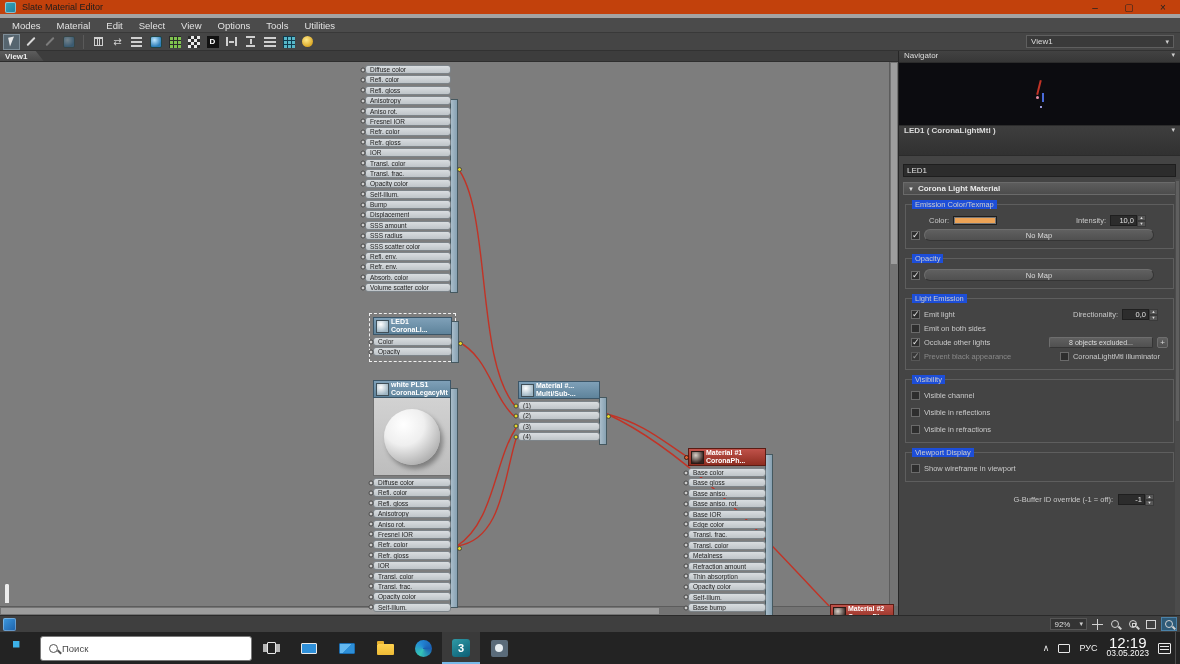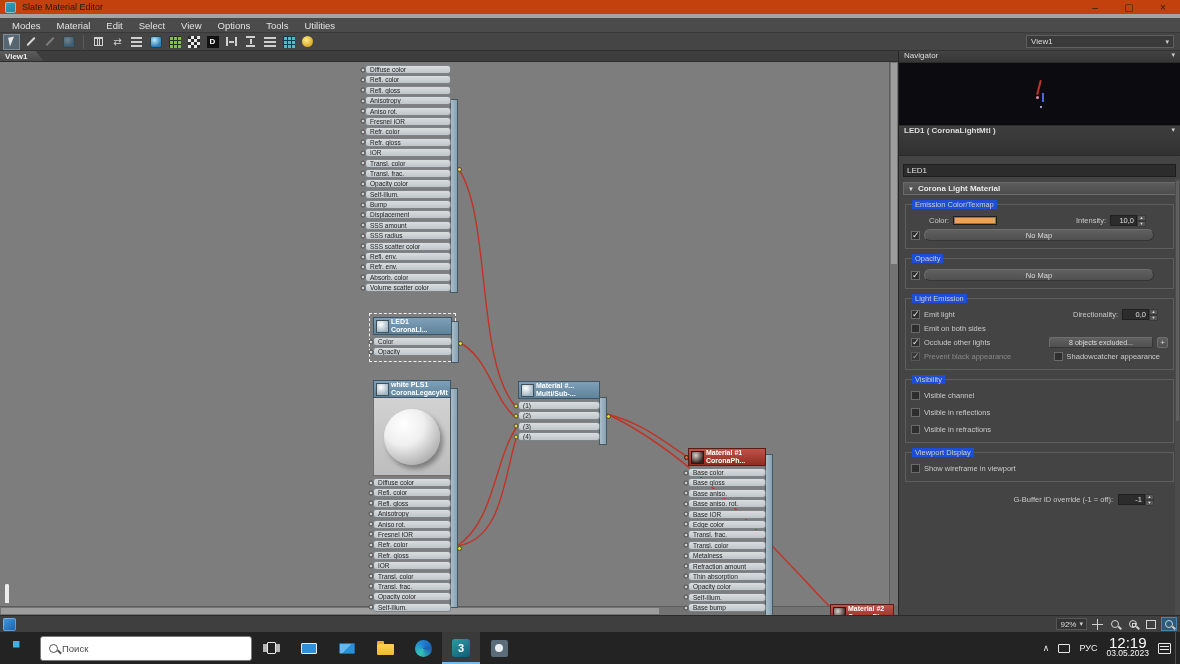--- a/index.html
+++ b/index.html
@@ -114,21 +114,21 @@
   .smallbtn{width:104px;height:11px;background:linear-gradient(#606060,#505050);border:1px solid #6e6e6e;border-bottom-color:#353535;border-right-color:#353535;border-radius:2px;font-size:7px;color:#dcdcdc;}
   .plusbtn{width:11px;height:11px;background:linear-gradient(#606060,#505050);border:1px solid #6e6e6e;border-radius:2px;font-size:8px;color:#dcdcdc;line-height:8px;padding:0;}
   .cols{display:flex;}
   .col{flex:1;display:flex;flex-direction:column;}
   .gbrow{display:flex;justify-content:flex-end;align-items:center;gap:5px;margin:12px 26px 0 0;}
 
   
   .statusbar{height:17px;background:#3f3f3f;border-top:1px solid #2a2a2a;display:flex;align-items:center;padding:0 3px;}
   .blue-badge{width:13px;height:13px;border-radius:2px;background:linear-gradient(135deg,#3f9be0,#1b5fa8);box-shadow:inset 0 0 0 1px rgba(255,255,255,.3);}
   .sb-right{margin-left:auto;display:flex;align-items:center;gap:2px;}
-  .zoombox{height:12px;background:#333;border:1px solid #565656;display:flex;align-items:center;gap:3px;padding:0 3px;font-size:8px;color:#ddd;}
+  .zoombox{height:12px;background:#333;border:1px solid #565656;display:flex;align-items:center;gap:9px;padding:0 3px;font-size:8px;color:#ddd;}
   .sico{width:16px;height:14px;display:flex;align-items:center;justify-content:center;position:relative;}
   .sico.hl{background:#2e5a78;border:1px solid #4b82a8;}
   .mag{width:8px;height:8px;border:1.5px solid #d2d2d2;border-radius:50%;position:relative;}
   .mag::after{content:"";position:absolute;width:4px;height:1.5px;background:#d2d2d2;right:-4px;bottom:-1px;transform:rotate(45deg);}
   .cross{position:relative;width:11px;height:11px;}
   .cross::before,.cross::after{content:"";position:absolute;background:#d2d2d2;}
   .cross::before{left:5px;top:0;width:1.6px;height:11px;}
   .cross::after{top:5px;left:0;height:1.6px;width:11px;}
   .boxarr{width:10px;height:9px;border:1.3px solid #d2d2d2;position:relative;}
   .minirect{position:absolute;width:4px;height:4px;border:1px solid #d2d2d2;right:0;bottom:0;background:#3f3f3f;}
@@ -645,21 +645,21 @@
             <span class="lbl">Occlude other lights</span>
             <span class="flexsp"></span>
             <button class="smallbtn">8 objects excluded...</button>
             <button class="plusbtn">+</button>
           </div>
           <div class="prow">
             <span class="cb dim checked"></span>
             <span class="lbl dimtxt">Prevent black appearance</span>
             <span class="flexsp"></span>
             <span class="cb"></span>
-            <span class="lbl">Shadowcatcher appearance</span>
+            <span class="lbl">CoronaLightMtl illuminator</span>
             <span style="width:4px"></span>
           </div>
         </div>
 
         <div class="group">
           <span class="glabel">Visibility</span>
           <div class="cols">
             <div class="col">
               <div class="prow">
                   <span class="cb"></span>

